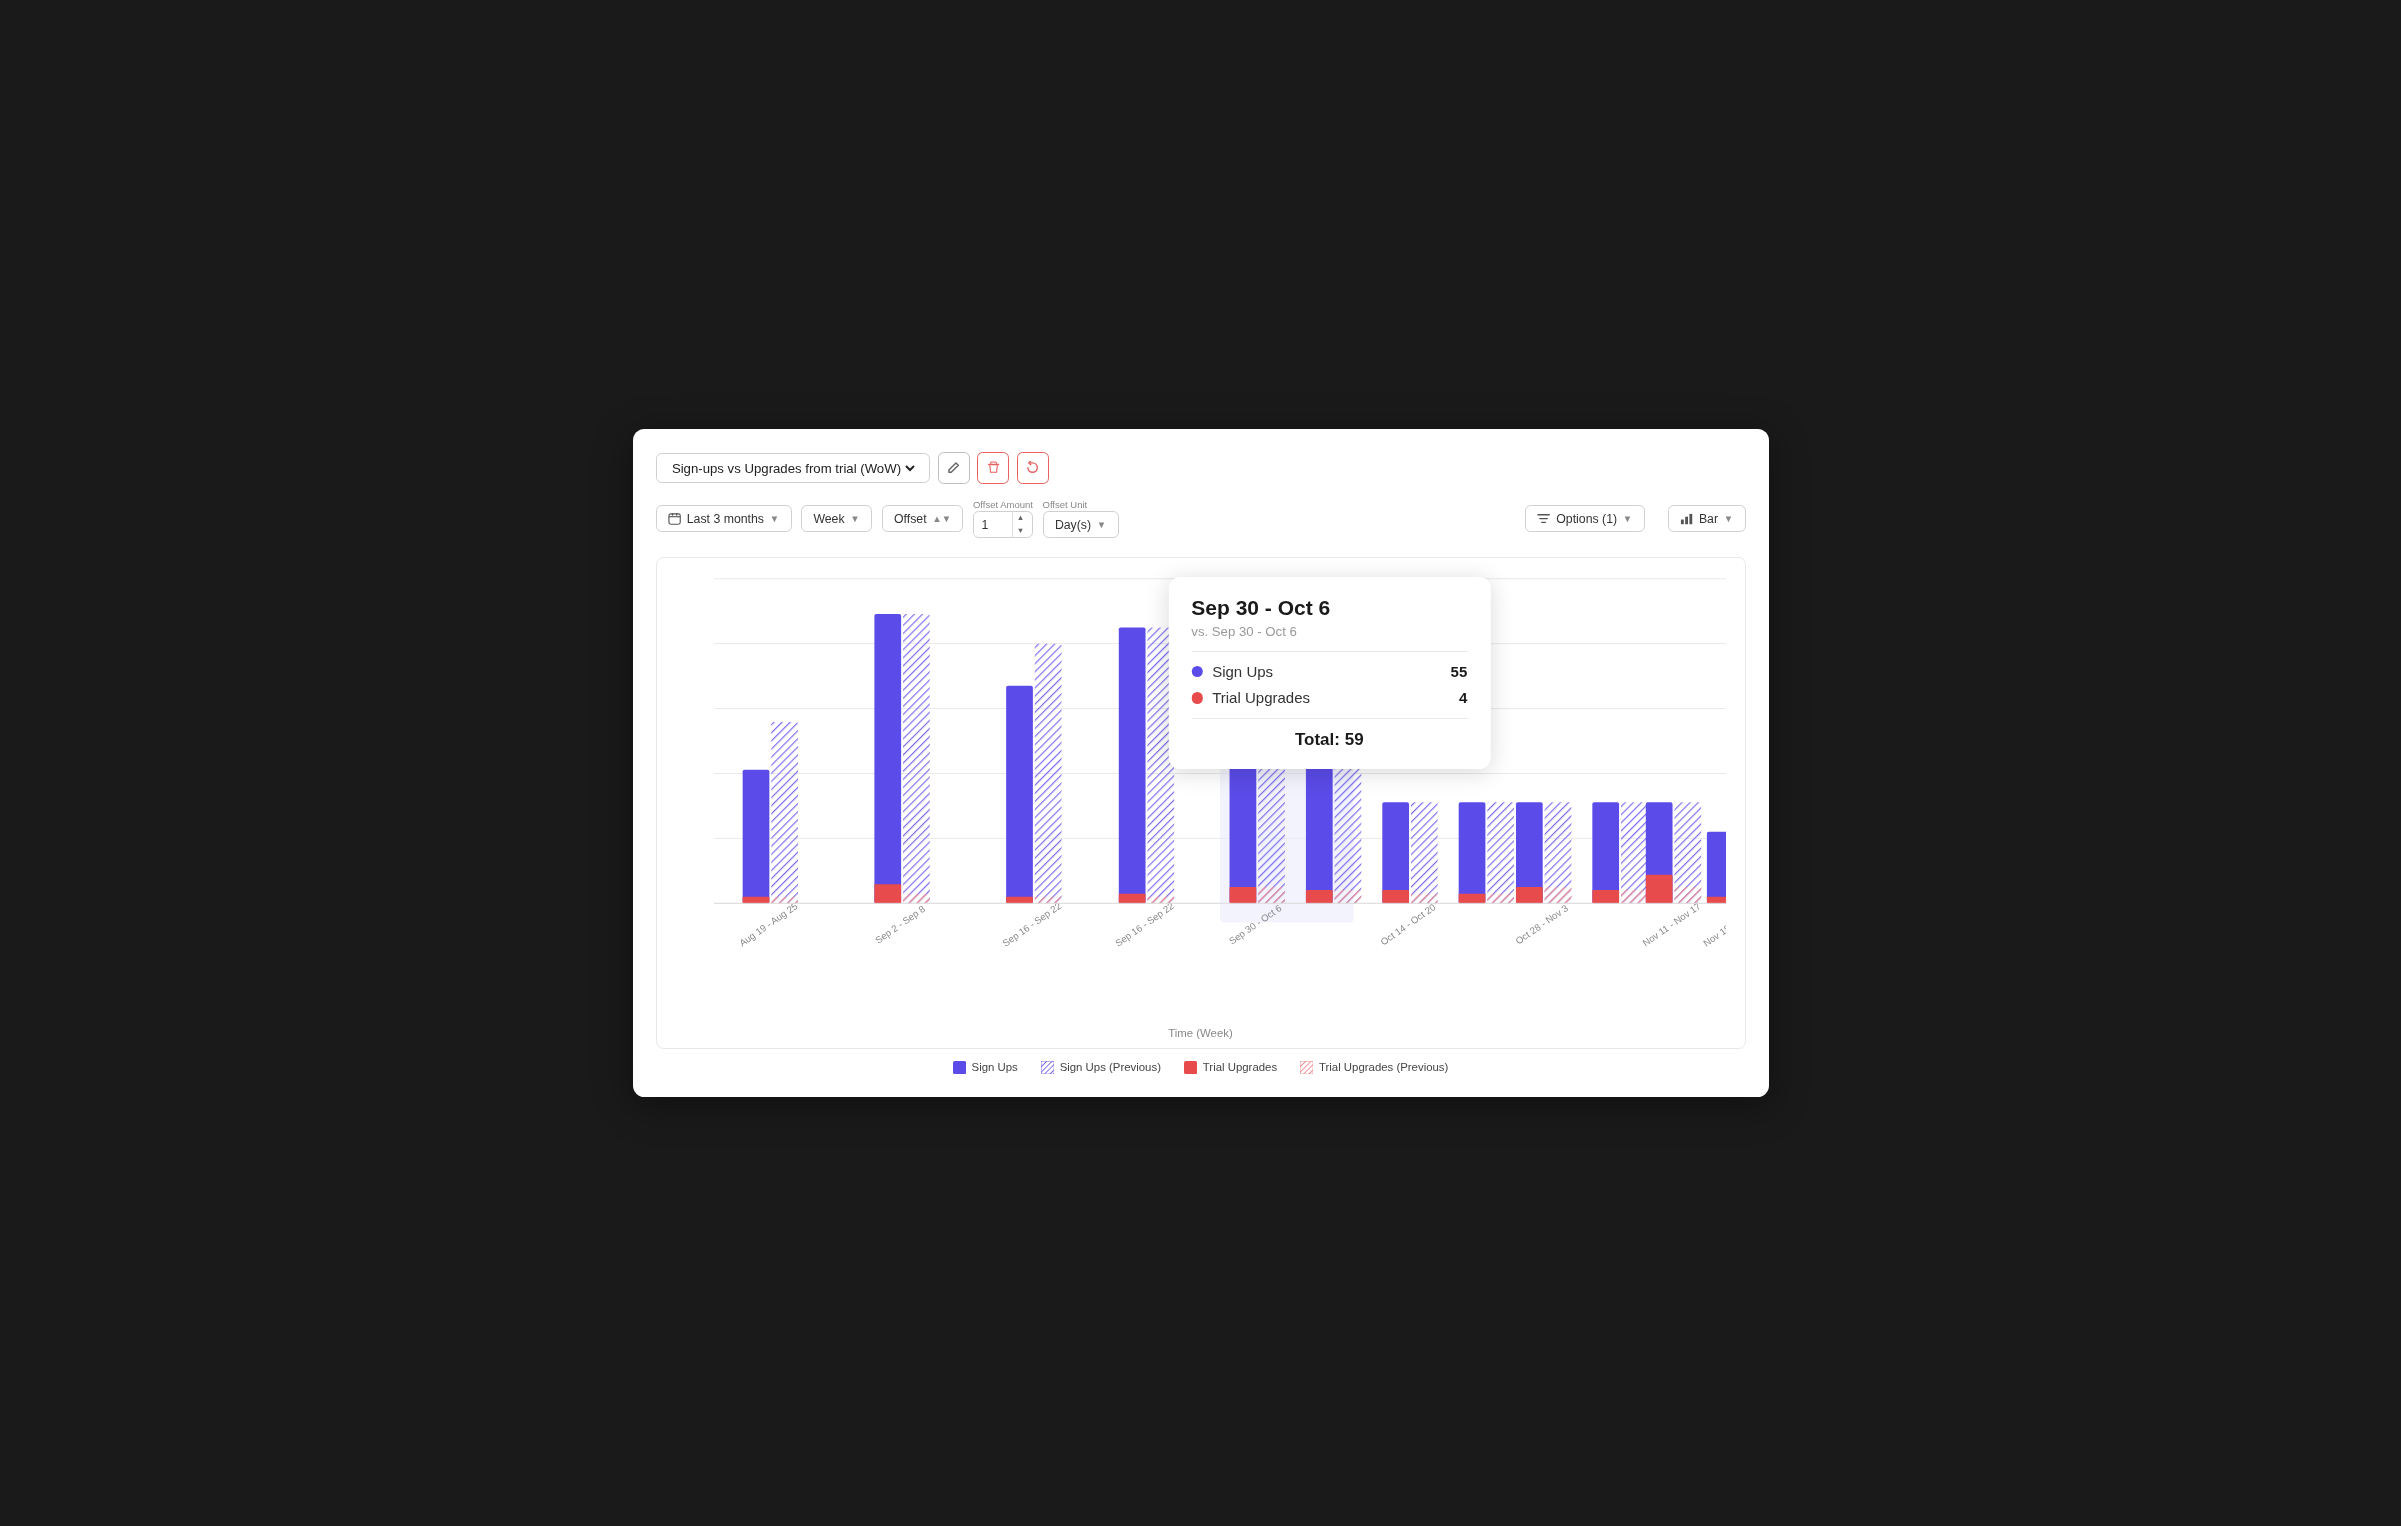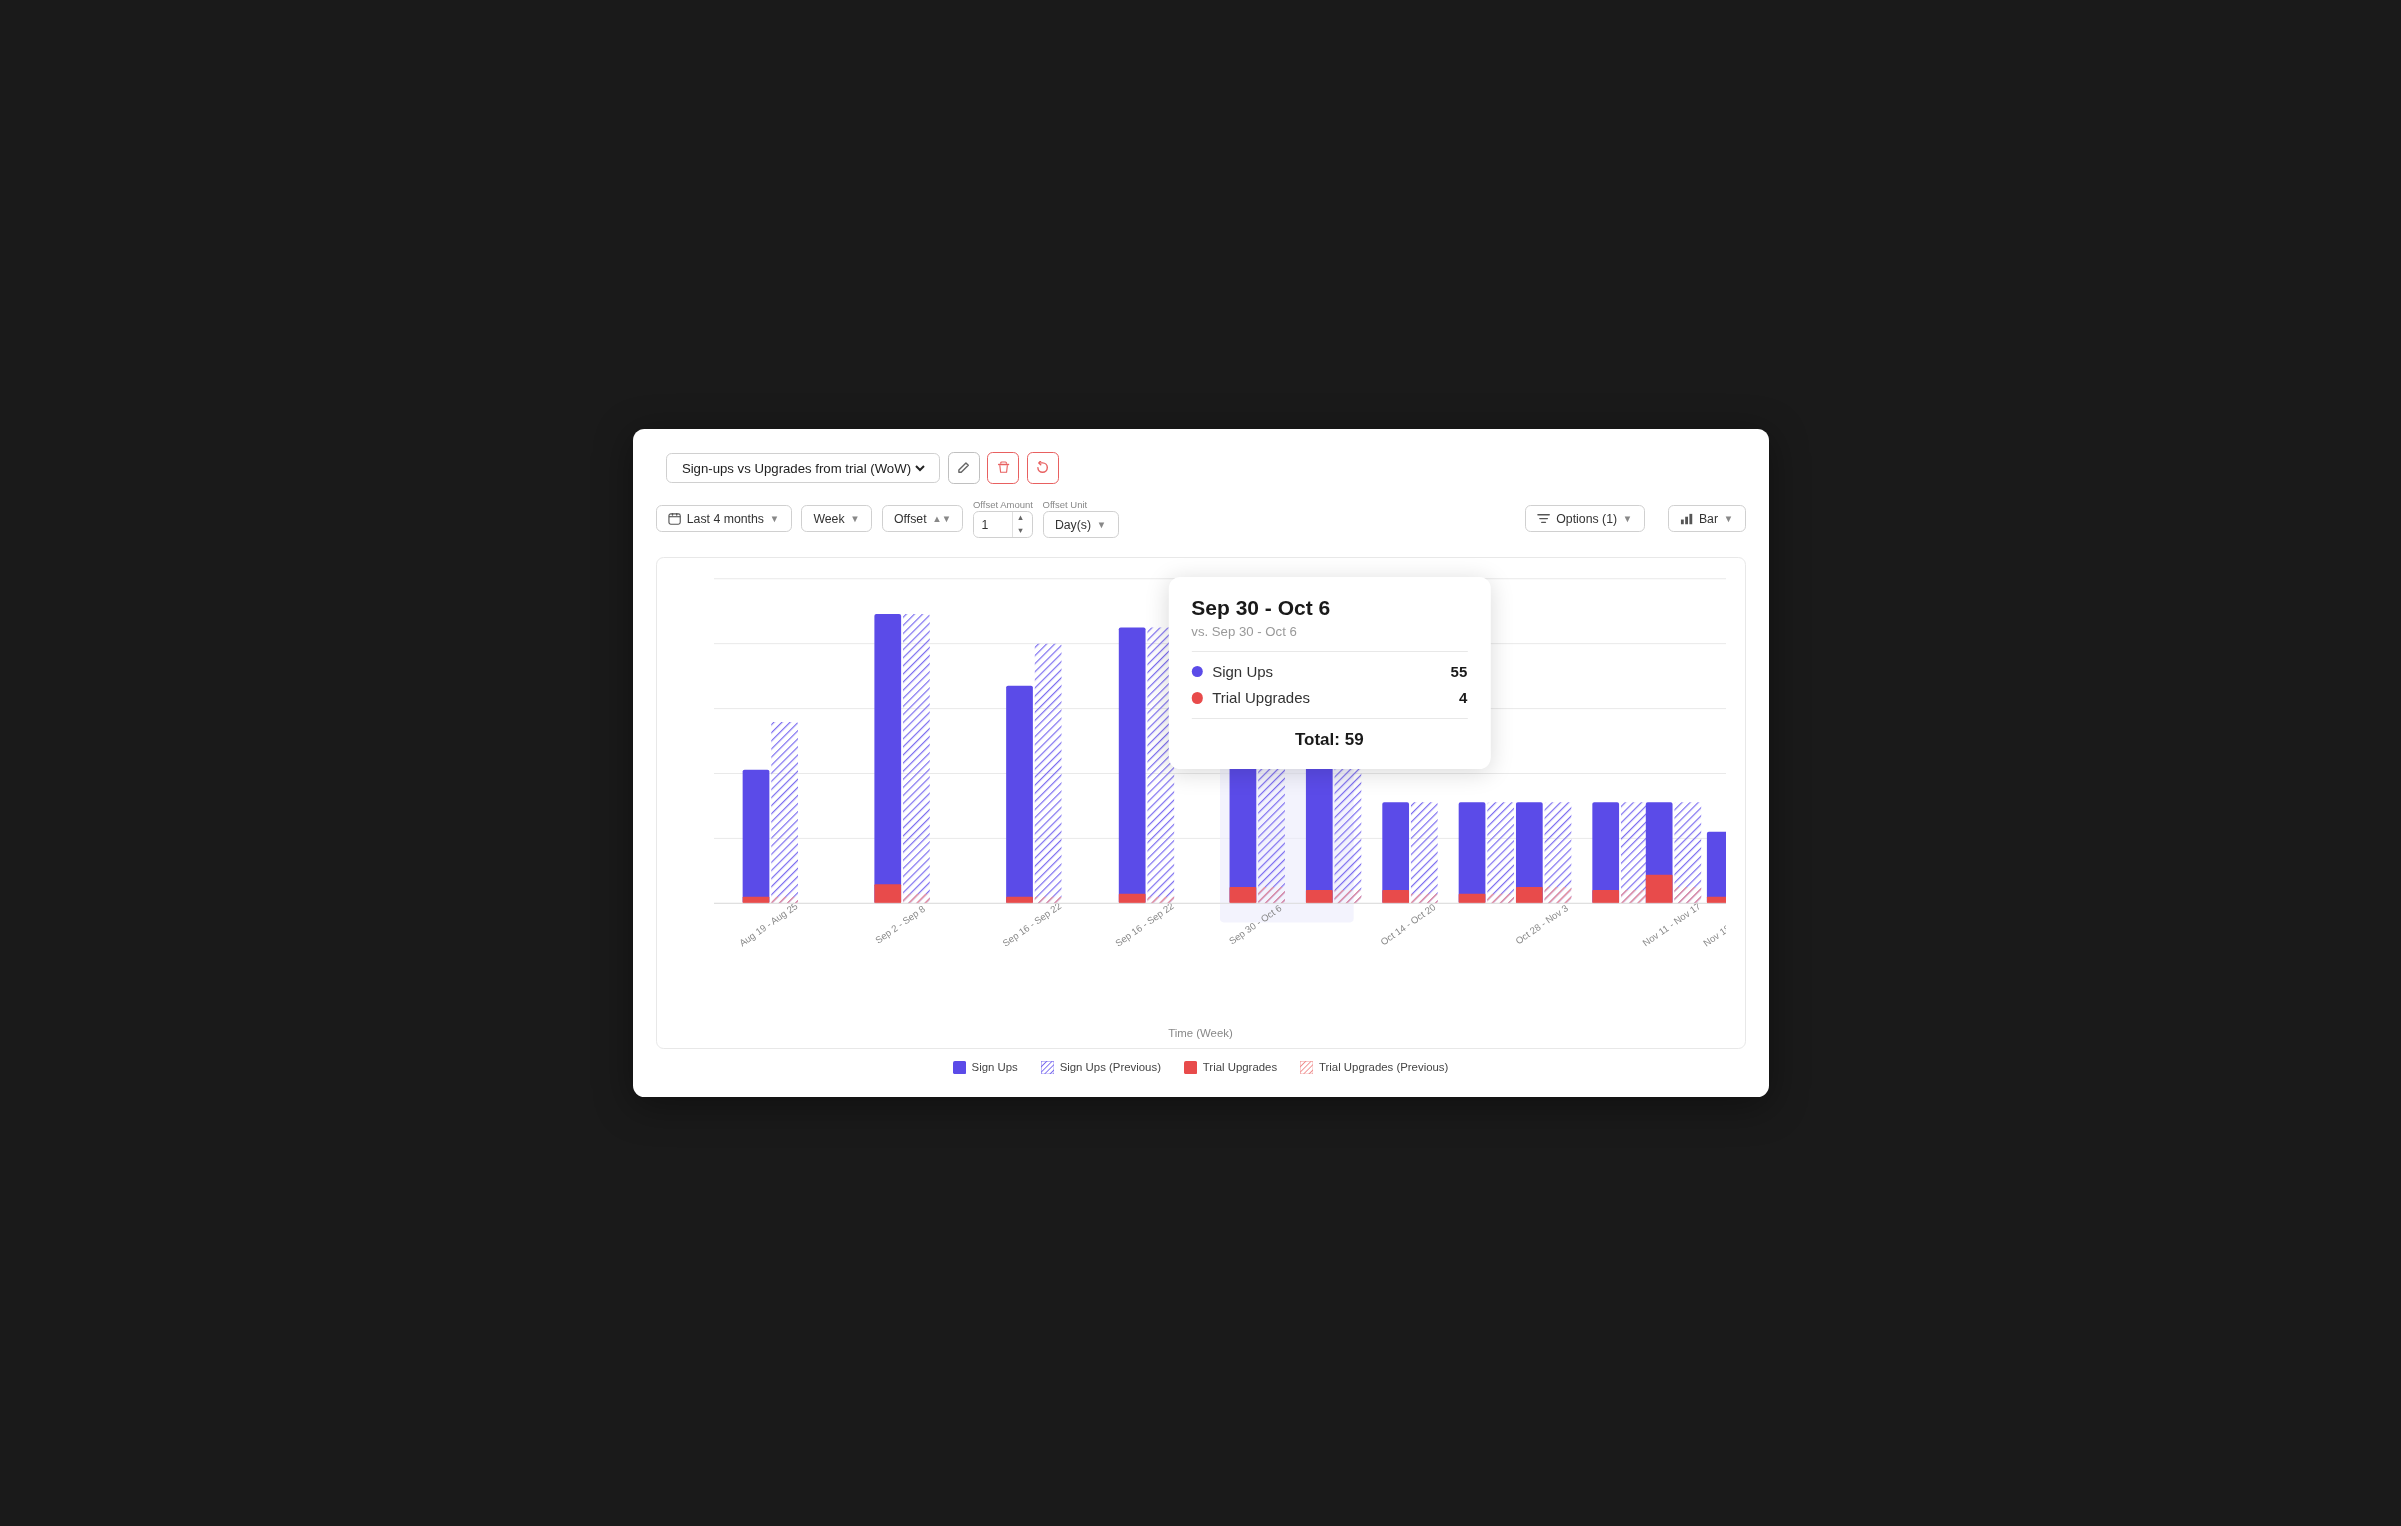--- a/index.html
+++ b/index.html
@@ -21,21 +21,20 @@
     .select-trend-label {
       font-size: 12.3px;
       color: #555;
       margin-bottom: 9.5px;
     }
     .top-row {
       display: flex;
       align-items: center;
       gap: 7.6px;
       margin-bottom: 15px;
-      margin-left: 10px;
     }
     .trend-select {
       border: 0.9px solid #d0d0d0;
       border-radius: 5.7px;
       padding: 5.7px 11.4px;
       font-size: 13.2px;
       color: #222;
       background: #fff;
       cursor: pointer;
       display: flex;
@@ -254,21 +253,21 @@
 
   <div class="filter-row">
 
     <div class="filter-pill">
       <svg width="13.2" height="13.2" viewBox="0 0 14 14" fill="none">
         <rect x="1" y="2" width="12" height="11" rx="2" stroke="#555" stroke-width="1.2" fill="none"></rect>
         <path d="M1 5h12" stroke="#555" stroke-width="1.2"></path>
         <rect x="4" y="1" width="1.5" height="3" rx="0.75" fill="#555"></rect>
         <rect x="8.5" y="1" width="1.5" height="3" rx="0.75" fill="#555"></rect>
       </svg>
-      <span>Last 4 months</span>
+      <span>Last 3 months</span>
       <span class="chevron">▼</span>
     </div>
 
     <div class="filter-pill">
       <span>Week</span>
       <span class="chevron">▼</span>
     </div>
 
     <div class="filter-pill">
       <span>Offset</span>

